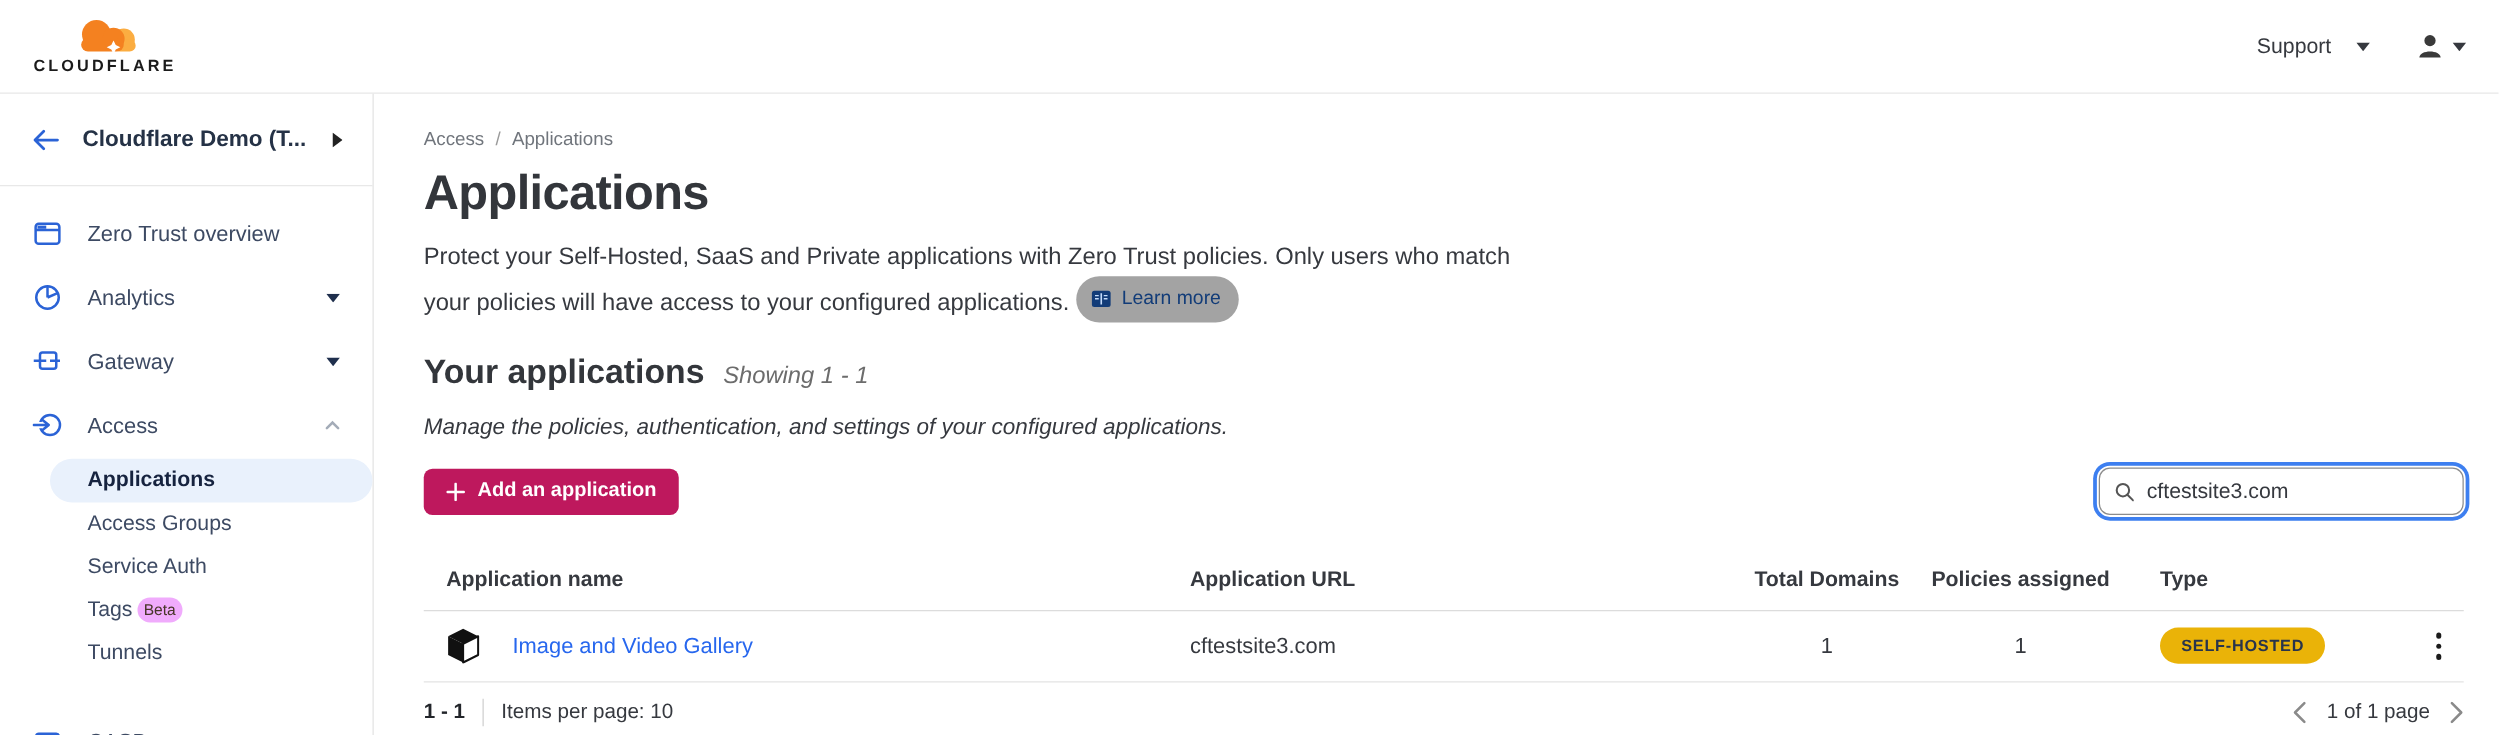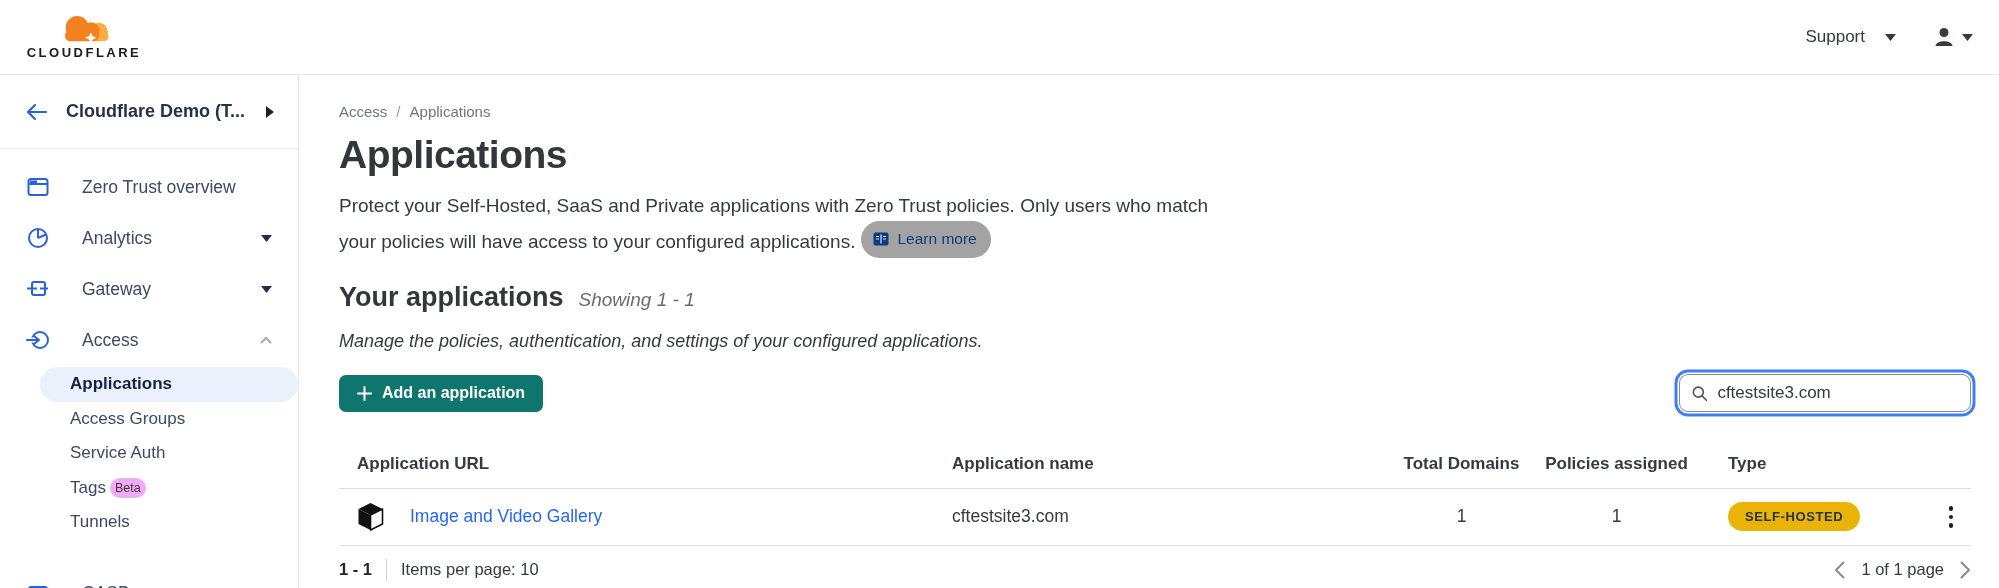--- a/index.html
+++ b/index.html
@@ -21,21 +21,21 @@
   
   .shell { display:flex; height:513px; }
 
   
   .sidebar { width:299px; border-right:1px solid #e3e3e3; flex-shrink:0; }
   .acct { height:74px; display:flex; align-items:center; gap:18px; padding:0 24px;
     border-bottom:1px solid #e8e8e8; }
   .acct-name { font-size:18px; font-weight:bold; color:#253246; white-space:nowrap; }
   .acct-expand { margin-left:auto; display:flex; }
   .nav { padding-top:14px; }
-  .nav-item { display:flex; align-items:center; gap:32px; padding:12px 26px; height:48px;
+  .nav-item { display:flex; align-items:center; gap:20px; padding:12px 26px; height:48px;
     margin-bottom:3px; font-size:17.5px; color:#3d4a63; cursor:pointer; }
   .nav-item .nav-icon { width:24px; height:24px; flex-shrink:0; color:#2b63d6; display:flex; }
   .nav-item .nav-caret { margin-left:auto; display:flex; }
   .subnav { padding:0 0 4px 0; }
   .subnav-item { display:flex; align-items:center; height:34.5px; padding-left:70px;
     font-size:17px; color:#3d4a63; cursor:pointer; }
   .subnav-item.active { background:#e9f1fc; border-radius:18px; margin-left:40px; padding-left:30px;
     font-weight:bold; color:#16233f; }
   .beta { margin-left:4px; background:#f0abfc; color:#473527; font-size:12.5px;
     padding:3px 5px; border-radius:11px; }
@@ -50,21 +50,21 @@
   .learn-more { display:inline-flex; align-items:center; gap:8px; background:#a3a3a3;
     color:#123c78; border-radius:999px; padding:3px 14px 4px 12px; font-size:15.5px;
     margin-left:6px; vertical-align:2px; cursor:pointer; }
 
   .section-head { margin-top:24px; display:flex; align-items:baseline; gap:15px; }
   .section-title { font-size:27px; font-weight:bold; color:#33363b; }
   .showing { font-size:19px; font-style:italic; color:#6c6c6c; }
   .section-desc { margin-top:18px; font-size:18px;font-style:italic; }
 
   .controls { margin-top:22px; display:flex; align-items:center; }
-  .btn-primary { display:inline-flex; align-items:center; gap:10px; background:#0f766e; color:#fff;
+  .btn-primary { display:inline-flex; align-items:center; gap:10px; background:#be185d; color:#fff;
     border:none; border-radius:7px; padding:0 18px; height:37px; font-size:16px; font-weight:600;
     font-family:inherit; cursor:pointer; }
   .search-wrap { margin-left:auto; display:flex; align-items:center; gap:10px; width:292px; height:38px;
     background:#fff; border:1px solid #8c8c8c; border-radius:9px; padding:0 12px;
     box-shadow:0 0 0 1.5px #fff, 0 0 0 4.5px #3d7ff0; }
   .search-wrap input { border:none; outline:none; font-size:17px; color:#36393f; width:100%;
     font-family:inherit; background:transparent; }
 
   
   .table { margin-top:32px; }
@@ -268,22 +268,22 @@
         <svg width="17" height="17" viewBox="0 0 17 17">
             <circle cx="7" cy="7" r="5.5" fill="none" stroke="#555" stroke-width="1.8"></circle>
             <path d="M11.2 11.2 L16 16" stroke="#555" stroke-width="1.8" stroke-linecap="round"></path>
           </svg>
         <input type="text" value="cftestsite3.com" style="">
       </div>
     </div>
 
     <div class="table">
       <div class="trow thead">
+        <div class="cell-pad">Application name</div>
         <div class="cell-pad">Application URL</div>
-        <div class="cell-pad">Application name</div>
         <div class="cell-center">Total Domains</div>
         <div class="cell-center">Policies assigned</div>
         <div class="cell-type">Type</div>
         <div></div>
       </div>
 
       <div class="trow tbody-row">
         <div class="name-cell cell-pad">
           <svg width="27" height="29" viewBox="0 0 27 29">
             <polygon points="13.5,1 25.5,7 13.5,13 1.5,7" fill="#111"></polygon>

